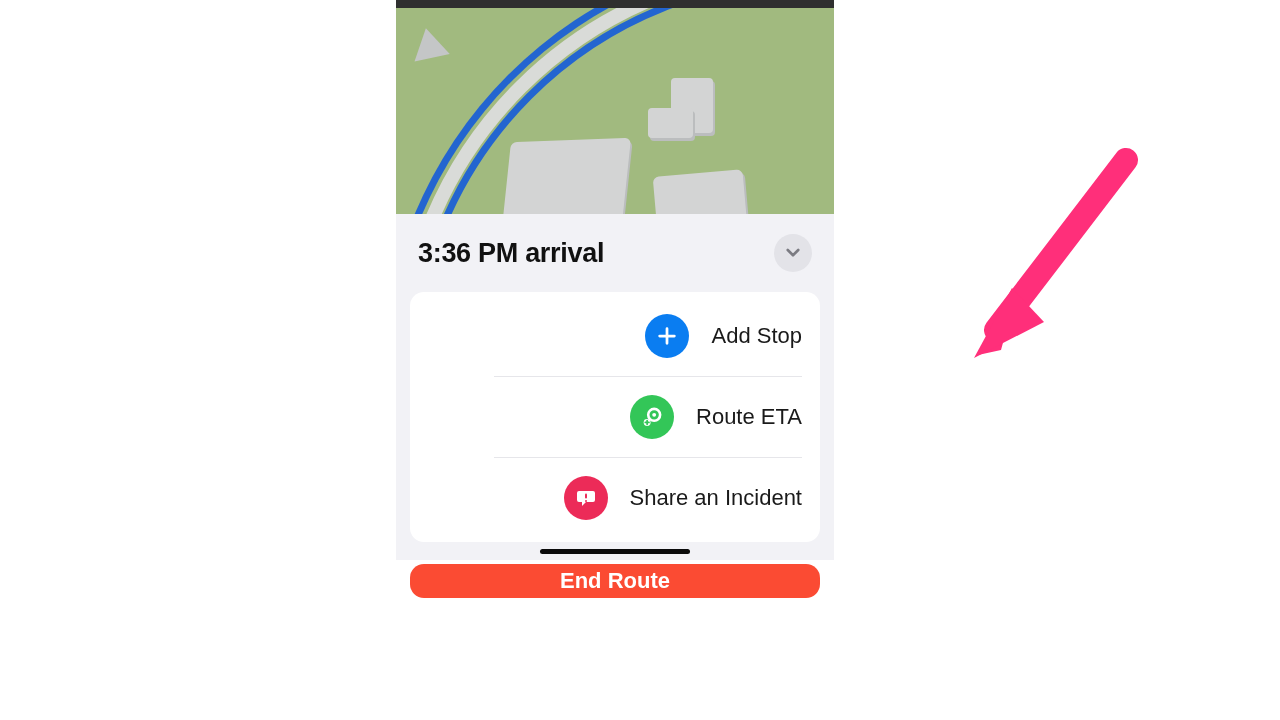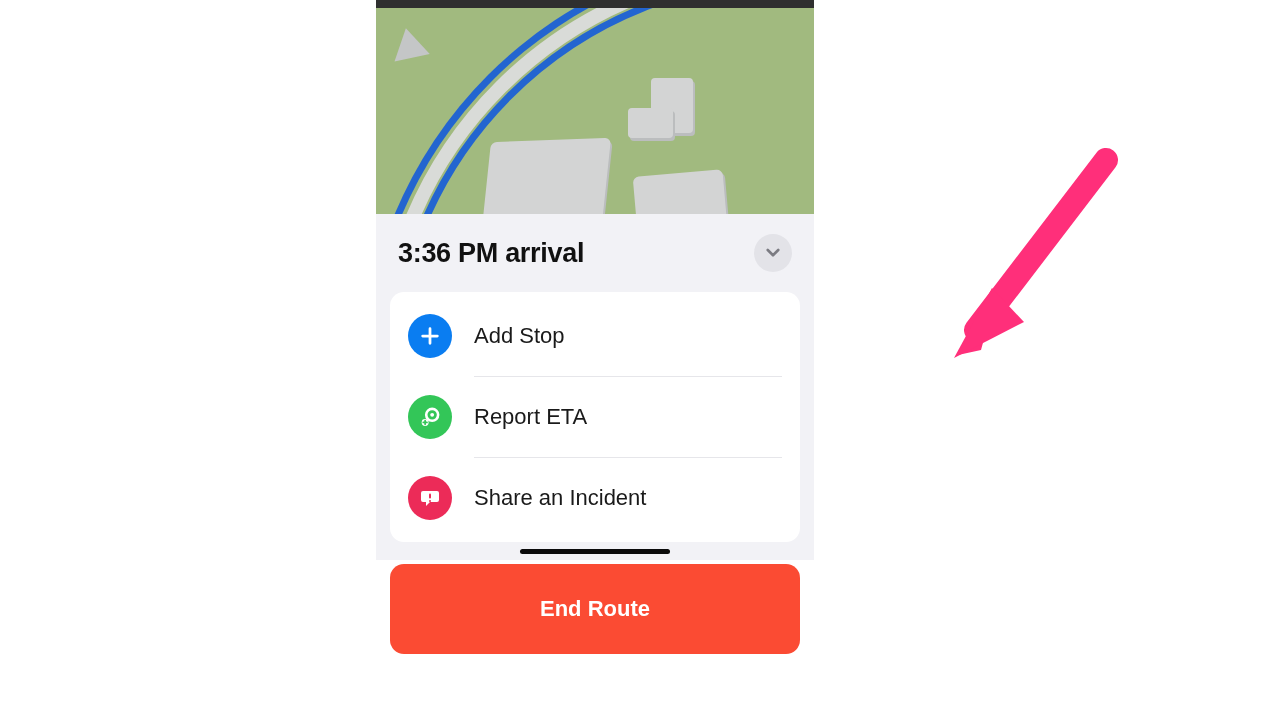--- a/index.html
+++ b/index.html
@@ -4,21 +4,21 @@
 <style>
   html,body{
     margin:0;padding:0;
     width:1280px;height:720px;
     background:#ffffff;
     font-family:-apple-system,BlinkMacSystemFont,"Segoe UI",Helvetica,Arial,sans-serif;
     overflow:hidden;
   }
   .phone{
     position:absolute;
-    left:376px; top:0;
+    left:396px; top:0;
     width:438px; height:560px;
     background:#f2f2f6;
   }
   .topbar{
     height:8px;
     background:#2f2f2f;
   }
   .map{
     position:relative;
     width:100%;
@@ -110,20 +110,21 @@
     margin:6px 14px 0 14px;
     background:#ffffff;
     border-radius:14px;
     padding:4px 0;
   }
   .row{
     display:flex;
     align-items:center;
     padding:18px 18px;
     cursor:pointer;
+    justify-content:flex-end;
   }
   .row .ic{
     width:44px;height:44px;
     border-radius:50%;
     display:flex;align-items:center;justify-content:center;
     flex:0 0 44px;
     margin-right:22px;
   }
   .ic-blue{background:#0a7df1;}
   .ic-green{background:#33c658;}
@@ -139,21 +140,21 @@
     margin-left:84px;
     margin-right:18px;
   }
   .end-btn{
     margin:22px 14px 16px 14px;
     background:#fb4b33;
     color:#fff;
     font-size:22px;
     font-weight:600;
     text-align:center;
-    padding:32px 0;
+    padding:4px 0;
     border-radius:14px;
     cursor:pointer;
   }
   .home-ind{
     position:absolute;
     bottom:6px;left:50%;
     transform:translateX(-50%);
     width:150px;height:5px;
     background:#0b0b0b;
     border-radius:3px;
@@ -208,21 +209,21 @@
 
       <div class="row">
         <div class="ic ic-green">
           <svg width="26" height="26" viewBox="0 0 24 24">
             <circle cx="14" cy="10" r="5.5" fill="none" stroke="#fff" stroke-width="2.4"></circle>
             <circle cx="14" cy="10" r="1.8" fill="#fff"></circle>
             <circle cx="7.5" cy="17" r="3.2" fill="#fff"></circle>
             <path d="M7.5 15.3v3.4M5.8 17h3.4" stroke="#33c658" stroke-width="1.6" stroke-linecap="round"></path>
           </svg>
         </div>
-        <div class="lbl">Report ETA</div>
+        <div class="lbl">Route ETA</div>
       </div>
 
       <div class="divider"></div>
 
       <div class="row">
         <div class="ic ic-pink">
           <svg width="24" height="24" viewBox="0 0 24 24">
             <path d="M5 5h14a2 2 0 0 1 2 2v7a2 2 0 0 1-2 2h-7l-4 4v-4H5a2 2 0 0 1-2-2V7a2 2 0 0 1 2-2z" fill="#fff"></path>
             <rect x="11" y="7.5" width="2" height="5" rx="1" fill="#ec2b58"></rect>
             <rect x="11" y="14" width="2" height="2" rx="1" fill="#ec2b58"></rect>

